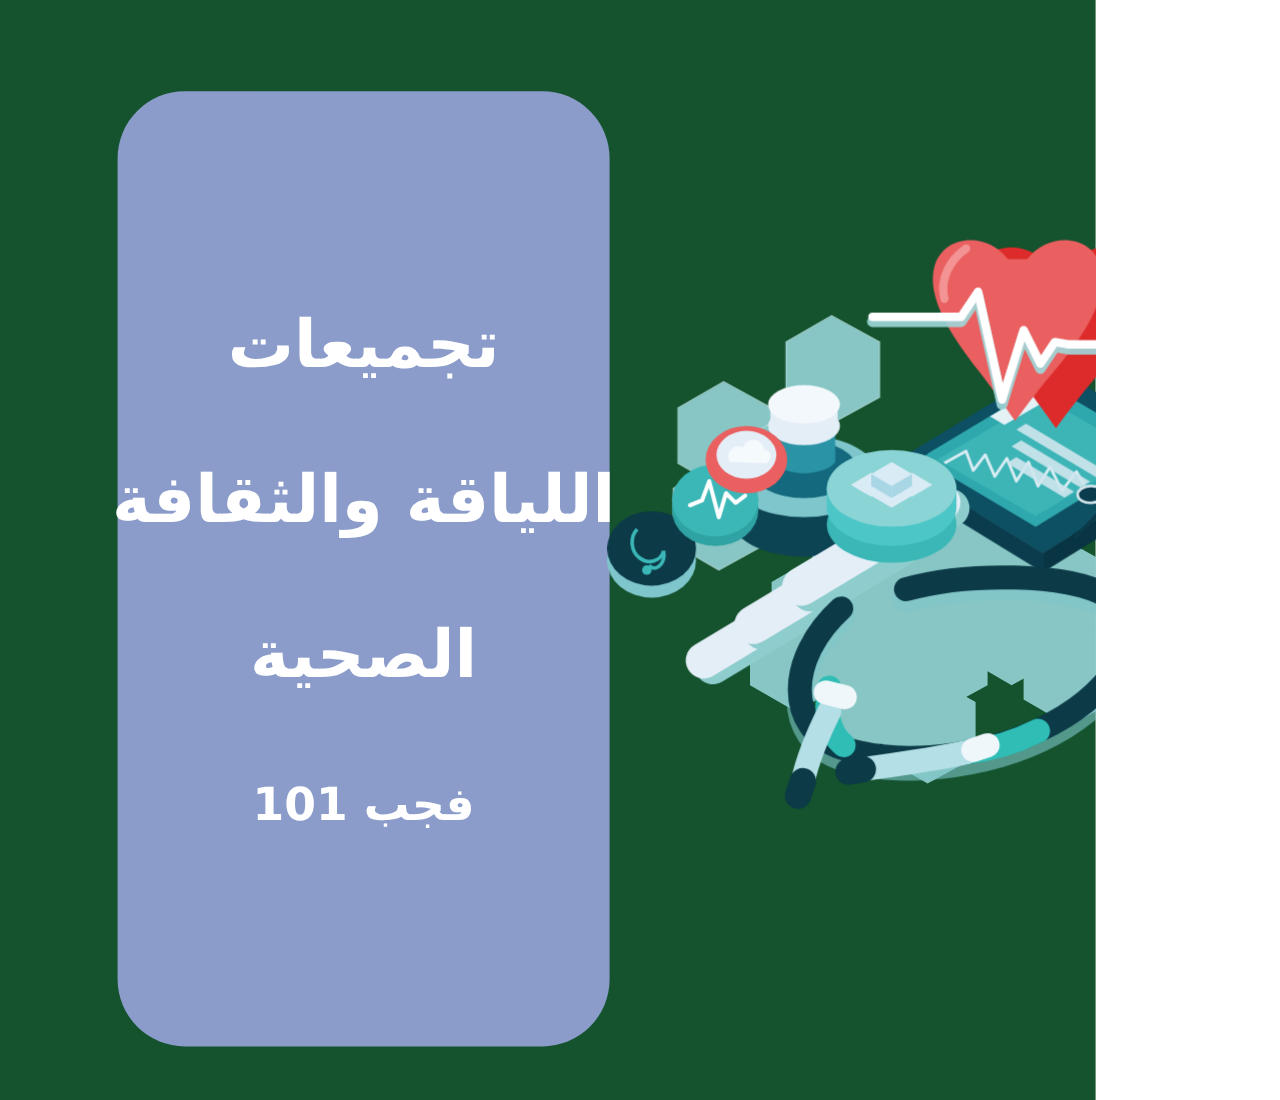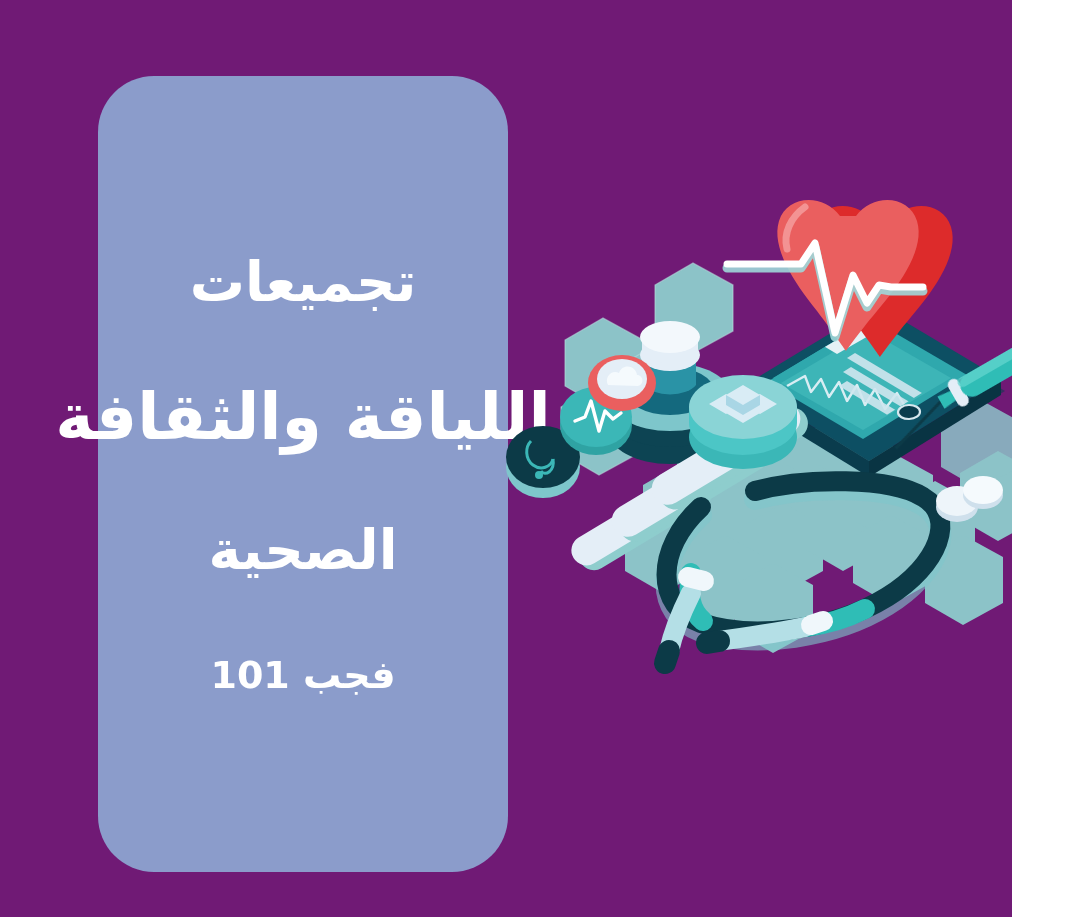--- a/index.html
+++ b/index.html
@@ -9,23 +9,23 @@
   }
   body {
     width: 1067px;
     height: 917px;
     overflow: hidden;
     font-family: "DejaVu Sans", "Liberation Sans", sans-serif;
   }
 
   #poster {
     position: relative;
-    width: 1012px;
+    width: 913px;
     height: 917px;
-    background: #701a75;
+    background: #14532d;
     overflow: hidden;
   }
 
   
   #title-card {
     position: absolute;
     left: 98px;
     top: 76px;
     width: 410px;
     height: 796px;
@@ -52,21 +52,21 @@
     font-weight: 700;
     text-align: center;
     white-space: nowrap;
     line-height: 1.0;
     letter-spacing: 0px;
     direction: rtl;
     unicode-bidi: isolate;
   }
 
   .title-line.l1 { font-size: 55px; margin-bottom: 74px; }
-  .title-line.l2 { font-size: 65px; margin-bottom: 74px; }
+  .title-line.l2 { font-size: 55px; margin-bottom: 74px; }
   .title-line.l3 { font-size: 55px; margin-bottom: 78px; }
   .title-line.l4 { font-size: 38px; }
 
   
   #illustration {
     position: absolute;
     left: 505px;
     top: 185px;
     width: 562px;
     height: 500px;

